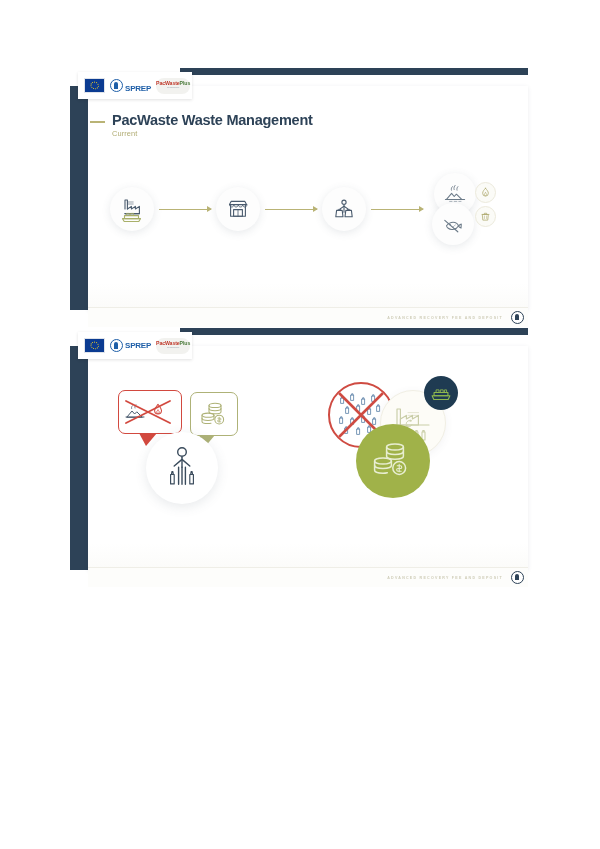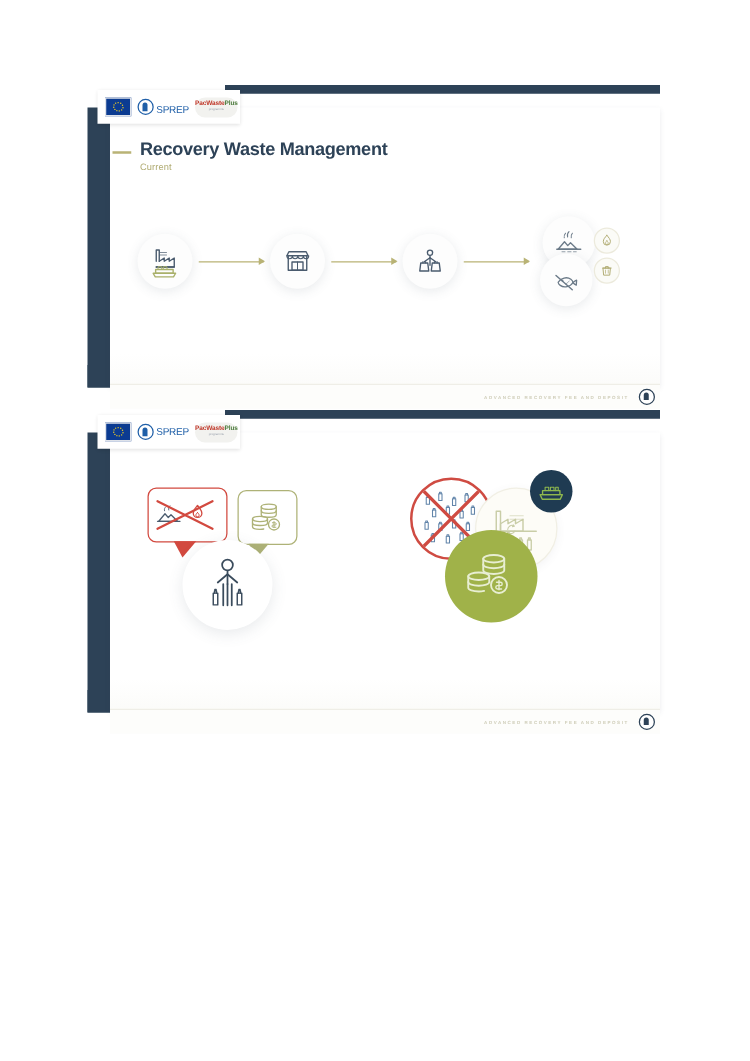--- a/index.html
+++ b/index.html
@@ -42,21 +42,21 @@
   }
   .sprep-logo{display:flex;align-items:center;gap:2px;flex:0 0 auto;}
   .sprep-badge{
     width:11px;height:11px;border-radius:50%;background:#ffffff;border:1.1px solid #1f5fa8;
     position:relative;
   }
   .sprep-badge::after{
     content:"";position:absolute;left:3.4px;top:2px;width:3.6px;height:6.5px;
     background:#1f5fa8;border-radius:2px 2px 0 0;
   }
-  .sprep-word{font-size:8px;font-weight:400;color:#1f5fa8;letter-spacing:-.2px;line-height:1;}
+  .sprep-word{font-size:8px;font-weight:700;color:#1f5fa8;letter-spacing:-.2px;line-height:1;}
   .pwp-logo{
     flex:0 0 auto;display:flex;flex-direction:column;align-items:center;justify-content:center;
     width:34px;height:16px;border-radius:8px;background:#f2f2ef;
   }
   .pwp-word{font-size:5.2px;font-weight:700;color:#c0392b;line-height:1;letter-spacing:-.1px;}
   .pwp-word .g{color:#4a7a3a;}
   .pwp-sub{font-size:2.4px;color:#9aa2ad;line-height:1;margin-top:.5px;}
 
   
   .title-wrap{position:absolute;left:42px;top:44px;}
@@ -216,21 +216,21 @@
         </span>
       </div>
       <div class="pwp-logo">
         <span class="pwp-word"><span>PacWaste</span><span class="g">Plus</span></span>
         <span class="pwp-sub">programme</span>
       </div>
     </div>
 
     <div class="title-wrap">
       <span class="title-dash"></span>
-      <div class="title">Recovery Waste Management</div>
+      <div class="title">PacWaste Waste Management</div>
       <div class="subtitle">Current</div>
     </div>
 
     <div class="flow">
 
       <div class="node">
         <svg width="30" height="30" viewBox="0 0 30 30" aria-hidden="true">
           <g fill="none" stroke="#4a5b6e" stroke-width="1.1" stroke-linejoin="round" stroke-linecap="round">
             <path d="M8 15V6h2.4v9"></path>
             <path d="M10.4 15l4-2.6V15l4-2.6V15l4-2.6v7.2H8"></path>

